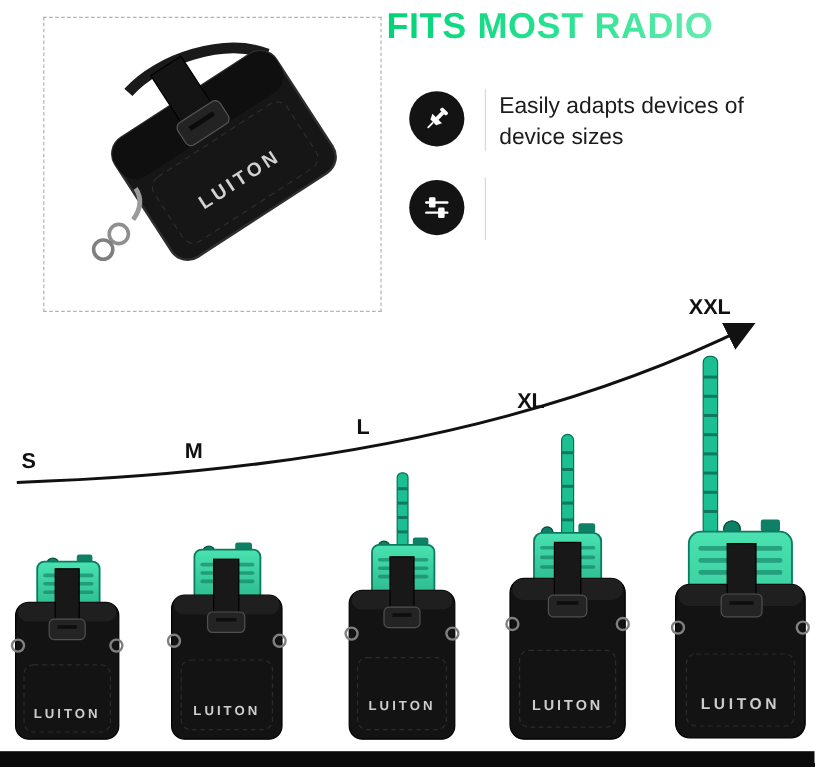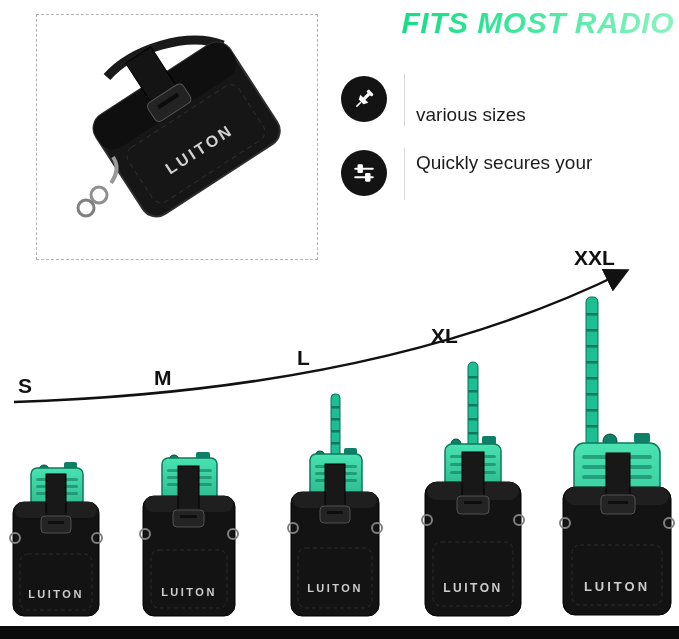--- a/index.html
+++ b/index.html
@@ -6,34 +6,33 @@
   .canvas{
     position:relative;width:679px;height:639px;background:#ffffff;
     font-family:"Liberation Sans", sans-serif;overflow:hidden;
   }
   .photo-box{
     position:absolute;left:36px;top:14px;width:282px;height:246px;
     border:1px dashed #b3b3b3;box-sizing:border-box;background:#fff;
   }
   .title{
     position:absolute;left:322px;top:6px;width:352px;margin:0;
-    font-size:30px;font-weight:800;letter-spacing:.5px;text-align:right;
+    font-size:30px;font-weight:800;letter-spacing:.5px;text-align:left;
     background:linear-gradient(90deg,#00d477 0%,#2ee394 45%,#8af3c0 100%);
     -webkit-background-clip:text;background-clip:text;
     color:#00c97a;-webkit-text-fill-color:transparent;
     white-space:nowrap;
-    font-style:italic;
   }
   .ficon{
     position:absolute;width:46px;height:46px;border-radius:50%;background:#131313;
     display:flex;align-items:center;justify-content:center;
   }
   .fdiv{position:absolute;width:1px;height:52px;background:#d8d8d8;}
   .ftext{position:absolute;font-size:19px;line-height:26px;color:#1c1c1c;}
-  .size-label{position:absolute;font-size:21px;font-weight:700;color:#101010;}
+  .size-label{position:absolute;font-size:18px;font-weight:700;color:#101010;}
   .pouch{position:absolute;}
   .pouch svg, .photo-box svg, .arrow-layer{display:block;}
   .arrow-layer{position:absolute;left:0;top:0;pointer-events:none;}
   .bottom-bar{position:absolute;left:0;top:626px;width:679px;height:13px;background:#0b0b0b;}
   svg text{font-family:"Liberation Sans", sans-serif;}
 </style>
 </head>
 <body>
 
 <div class="canvas">
@@ -65,37 +64,37 @@
       <g transform="rotate(45 12 12)" fill="#ffffff">
         <rect x="8.6" y="2.6" width="6.8" height="3" rx="1"></rect>
         <rect x="10.5" y="5.4" width="3" height="6.4"></rect>
         <path d="M6.8 11.6 h10.4 l-2.1 4.2 h-6.2 z"></path>
         <rect x="11.3" y="15.8" width="1.4" height="6.2" rx=".7"></rect>
       </g>
     </svg>
   </div>
   <div class="fdiv" style="left:404px;top:74px;"></div>
   <div class="ftext" style="left:416px;top:76px;">
-    <br>
-    <span>various sizes</span>
+    <span>Easily adapts devices of</span><br>
+    <span>device sizes</span>
   </div>
 
   <div class="ficon" style="left:341px;top:150px;">
     <svg width="26" height="26" viewBox="0 0 24 24">
       <g fill="#ffffff">
         <rect x="3" y="7.2" width="18" height="1.8" rx=".9"></rect>
         <rect x="6" y="4" width="5" height="8" rx="1"></rect>
         <rect x="3" y="15" width="18" height="1.8" rx=".9"></rect>
         <rect x="13" y="12" width="5" height="8" rx="1"></rect>
       </g>
     </svg>
   </div>
   <div class="fdiv" style="left:404px;top:148px;"></div>
   <div class="ftext" style="left:416px;top:150px;">
-    <span>Quickly secures your</span><br>
+    <br>
   </div>
 
   <svg class="arrow-layer" width="679" height="639" viewBox="0 0 679 639">
     <defs>
       <marker id="ah" markerWidth="10" markerHeight="10" refX="7.5" refY="5" orient="auto">
         <path d="M0,0 L10,5 L0,10 z" fill="#111111"></path>
       </marker>
     </defs>
     <path d="M14 402 C 200 396, 430 368, 624 272" fill="none" stroke="#111111" stroke-width="2.5" marker-end="url(#ah)"></path>
   </svg>

